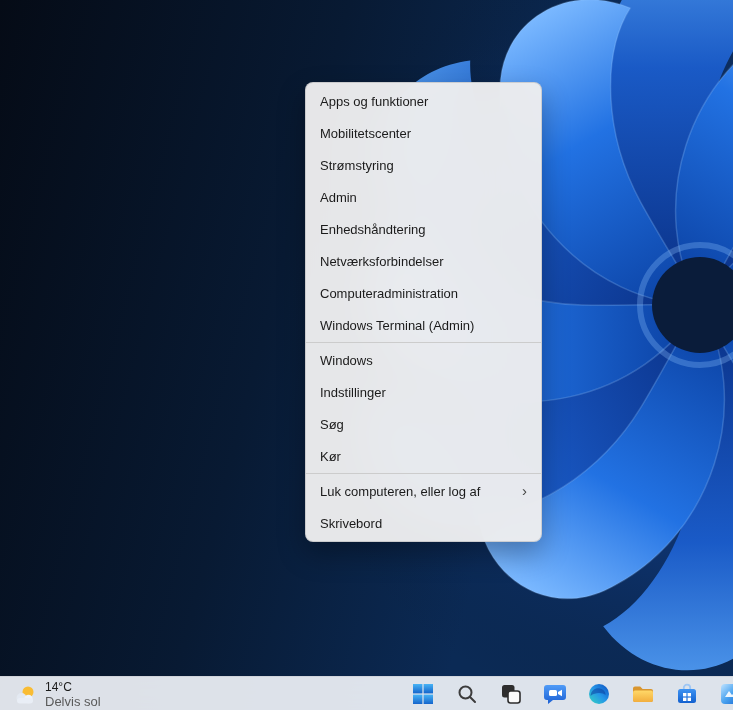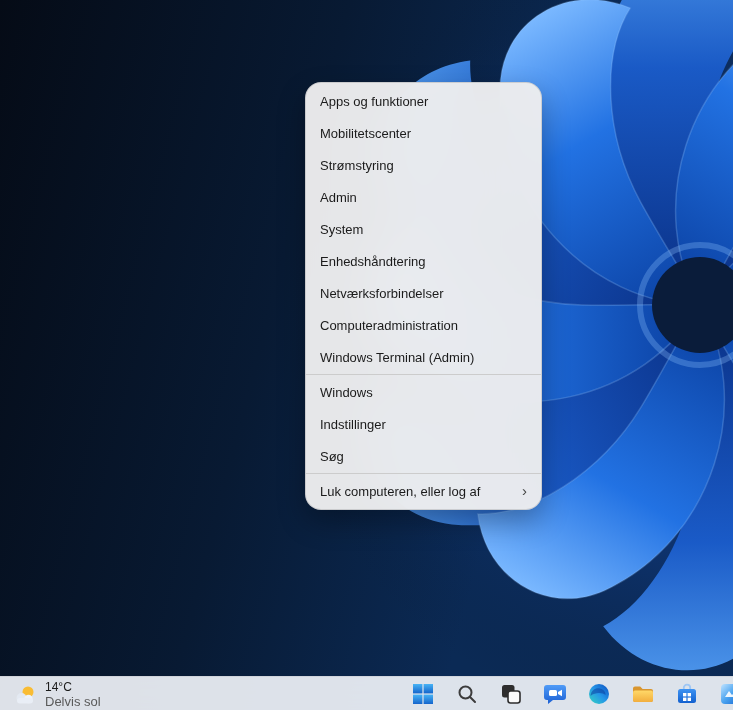--- a/index.html
+++ b/index.html
@@ -9,21 +9,21 @@
     -webkit-font-smoothing:antialiased;
   }
   
   .wallpaper{position:absolute;inset:0;}
   
   .winx-menu{
     position:absolute;left:305px;top:82px;width:237px;box-sizing:border-box;
     background:rgba(237,237,238,0.97);
     backdrop-filter:blur(24px);
     border:1px solid rgba(0,0,0,0.12);
-    border-radius:16px;
+    border-radius:8px;
     box-shadow:0 12px 28px rgba(0,0,0,0.30);
     padding:2px 0;
     z-index:5;
   }
   .winx-item{
     height:32px;display:flex;align-items:center;justify-content:space-between;
     padding:0 14px;font-size:13px;color:#1b1b1b;cursor:default;white-space:nowrap;
   }
   .winx-sep{height:1px;background:#cccccc;margin:1px 0;}
   .winx-chevron{font-size:15px;color:#454545;line-height:1;transform:translateY(-1px);}
@@ -107,49 +107,52 @@
     <div class="winx-item">
         <span>Mobilitetscenter</span>
       </div>
     <div class="winx-item">
         <span>Strømstyring</span>
       </div>
     <div class="winx-item">
         <span>Admin</span>
       </div>
     <div class="winx-item">
-        <span>System</span>
-      </div>
-    <div class="winx-item">
         <span>Enhedshåndtering</span>
       </div>
     <div class="winx-item">
         <span>Netværksforbindelser</span>
       </div>
     <div class="winx-item">
         <span>Computeradministration</span>
       </div>
     <div class="winx-item">
         <span>Windows Terminal (Admin)</span>
       </div>
     <div class="winx-sep"></div>
     <div class="winx-item">
         <span>Windows</span>
       </div>
     <div class="winx-item">
         <span>Indstillinger</span>
       </div>
     <div class="winx-item">
         <span>Søg</span>
+      </div>
+    <div class="winx-item">
+        <span>Kør</span>
       </div>
     <div class="winx-sep"></div>
     <div class="winx-item">
       <span>Luk computeren, eller log af</span>
       <span class="winx-chevron">›</span>
     </div>
+    <div class="winx-item">
+        <span>Skrivebord</span>
+      </div>
   </div>
 
   <div class="taskbar">
 
     <div class="weather">
       <svg width="26" height="24" viewBox="0 0 26 24">
         <circle cx="16" cy="9" r="5.5" fill="#f9bc33"></circle>
         <circle cx="9.5" cy="15" r="5" fill="#e3e9f2"></circle>
         <circle cx="16.5" cy="16" r="4.2" fill="#eef2f8"></circle>
         <rect x="5" y="15" width="16" height="5.5" rx="2.75" fill="#e9eef6"></rect>

